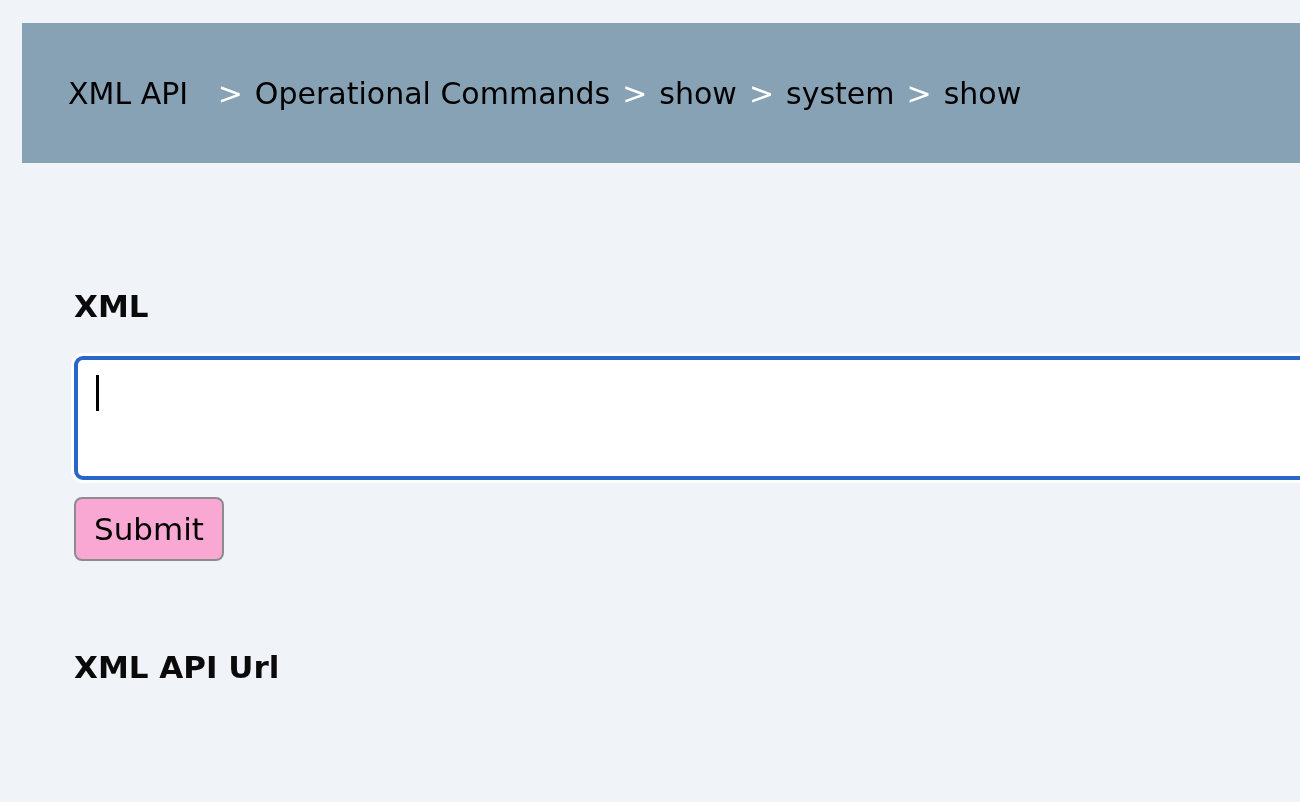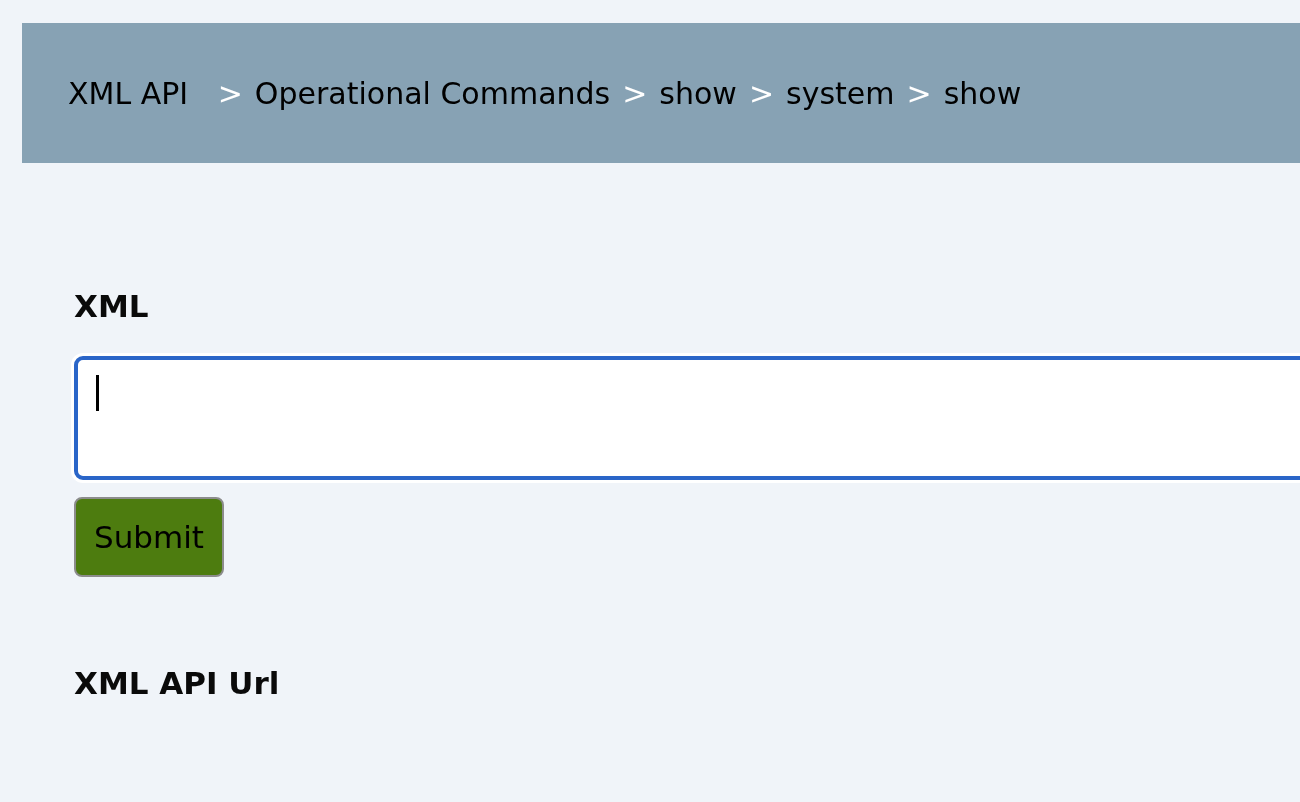--- a/index.html
+++ b/index.html
@@ -68,26 +68,26 @@
     display: inline-block;
     width: 3px; height: 36px;
     background: #000000;
     margin-left: 2px;
     vertical-align: -7px;
   }
 
   .submit-btn {
     display: block;
     margin-top: 17px;
-    height: 80px;
+    height: 64px;
     padding: 0 18px;
     font-family: "DejaVu Sans", "Liberation Sans", sans-serif;
     font-size: 31px;
     color: #000000;
-    background: #4d7c0f;
+    background: #f9a8d4;
     border: 2px solid #8c8c8c;
     border-radius: 8px;
     cursor: pointer;
   }
 
   .heading-url { margin-top: 88px; }
 
   .api-link {
     display: inline-block;
     margin-top: 18px;

